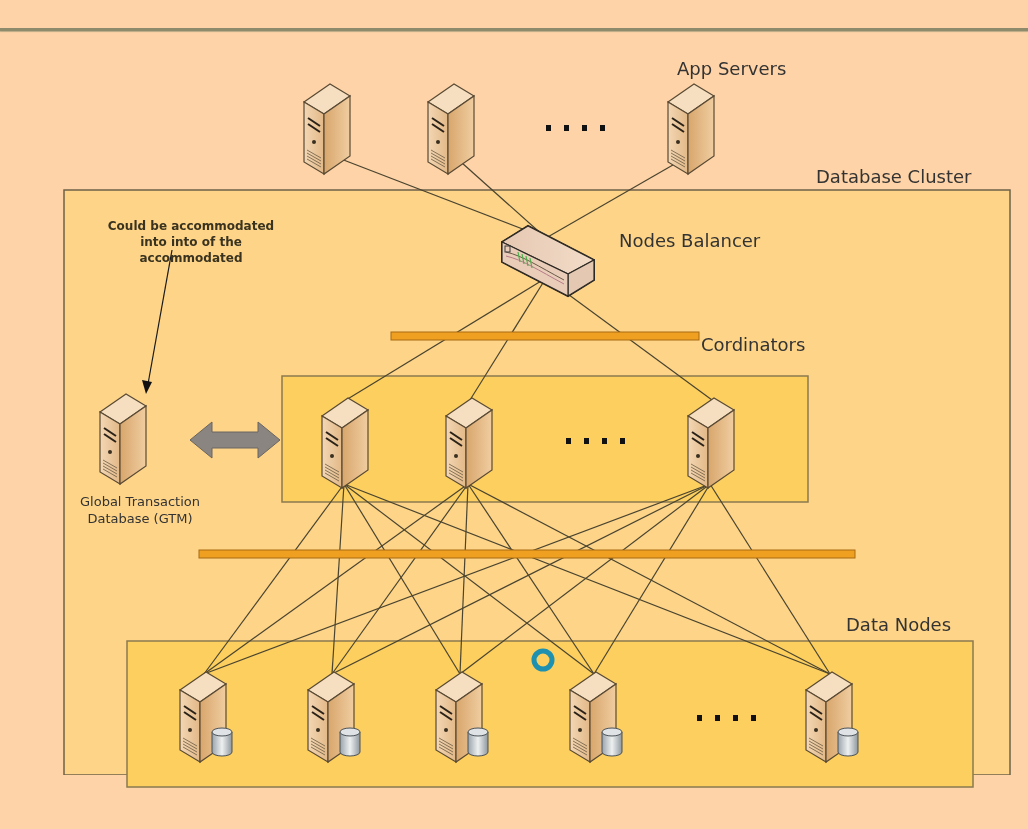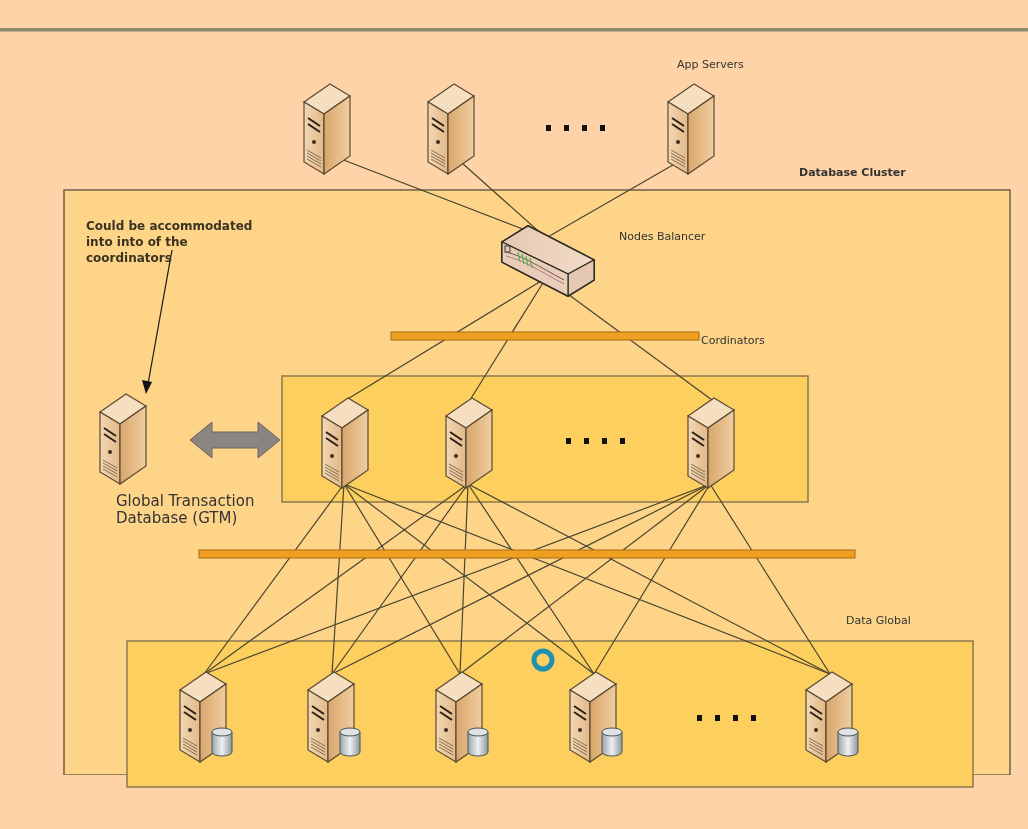--- a/index.html
+++ b/index.html
@@ -1,21 +1,21 @@
 <!DOCTYPE html>
 <html><head>
 <meta charset="utf-8">
 <style>
   html, body { margin:0; padding:0; }
   body { width:1028px; height:829px; background:#fed3a7; overflow:hidden; position:relative; font-family:"DejaVu Sans", sans-serif; }
   #stage { position:absolute; left:0; top:0; width:1028px; height:829px; }
   .topbar { position:absolute; left:0; top:0; width:1028px; height:28px; background:#fed3a7; }
   .topline { position:absolute; left:0; top:28px; width:1028px; height:3px; background:#8e8a6c; box-shadow:0 1px 1px #b7a986; }
-  .lbl { position:absolute; font-size:11px; color:#333; white-space:nowrap; }
-  .note { position:absolute; font-size:12px; color:#3a3320; line-height:16px; font-weight:bold; }
+  .lbl { position:absolute; font-size:18px; color:#333; white-space:nowrap; }
+  .note { position:absolute; font-size:12px; color:#3a3320; text-align:center; line-height:16px; font-weight:bold; }
 </style>
 </head>
 <body>
 
 <div class="topbar"></div>
 <div class="topline"></div>
 
 <svg id="stage" width="1028" height="829" viewBox="0 0 1028 829">
   <defs>
     <linearGradient id="srvFront" x1="0" x2="1" y1="0" y2="0">
@@ -144,27 +144,27 @@
       <rect x="697" y="715" width="5" height="6"></rect>
       <rect x="715" y="715" width="5" height="6"></rect>
       <rect x="733" y="715" width="5" height="6"></rect>
       <rect x="751" y="715" width="5" height="6"></rect>
     </g>
 
   <circle cx="543" cy="660" r="9" fill="none" stroke="#1e90b0" stroke-width="5"></circle>
 </svg>
 
 <div class="lbl" style="left:677px;top:58px;">App Servers</div>
-<div class="lbl" style="left:799px;top:166px;font-weight:bold;">Database Cluster</div>
+<div class="lbl" style="left:816px;top:166px;">Database Cluster</div>
 <div class="lbl" style="left:619px;top:230px;">Nodes Balancer</div>
 <div class="lbl" style="left:701px;top:334px;">Cordinators</div>
-<div class="lbl" style="left:846px;top:614px;">Data Global</div>
+<div class="lbl" style="left:846px;top:614px;">Data Nodes</div>
 
 <div class="note" style="left:86px;top:218px;width:210px;">
   <div>Could be accommodated</div>
   <div>into into of the</div>
-  <div>coordinators</div>
+  <div>accommodated</div>
 </div>
 
-<div class="lbl" style="left:80px;top:493px;text-align:center;width:120px;line-height:17px;font-size:15px;margin-left:36px;">
+<div class="lbl" style="left:80px;top:493px;text-align:center;width:120px;line-height:17px;font-size:13px;">
   <div>Global Transaction</div>
   <div>Database (GTM)</div>
 </div>
 
 </body></html>

